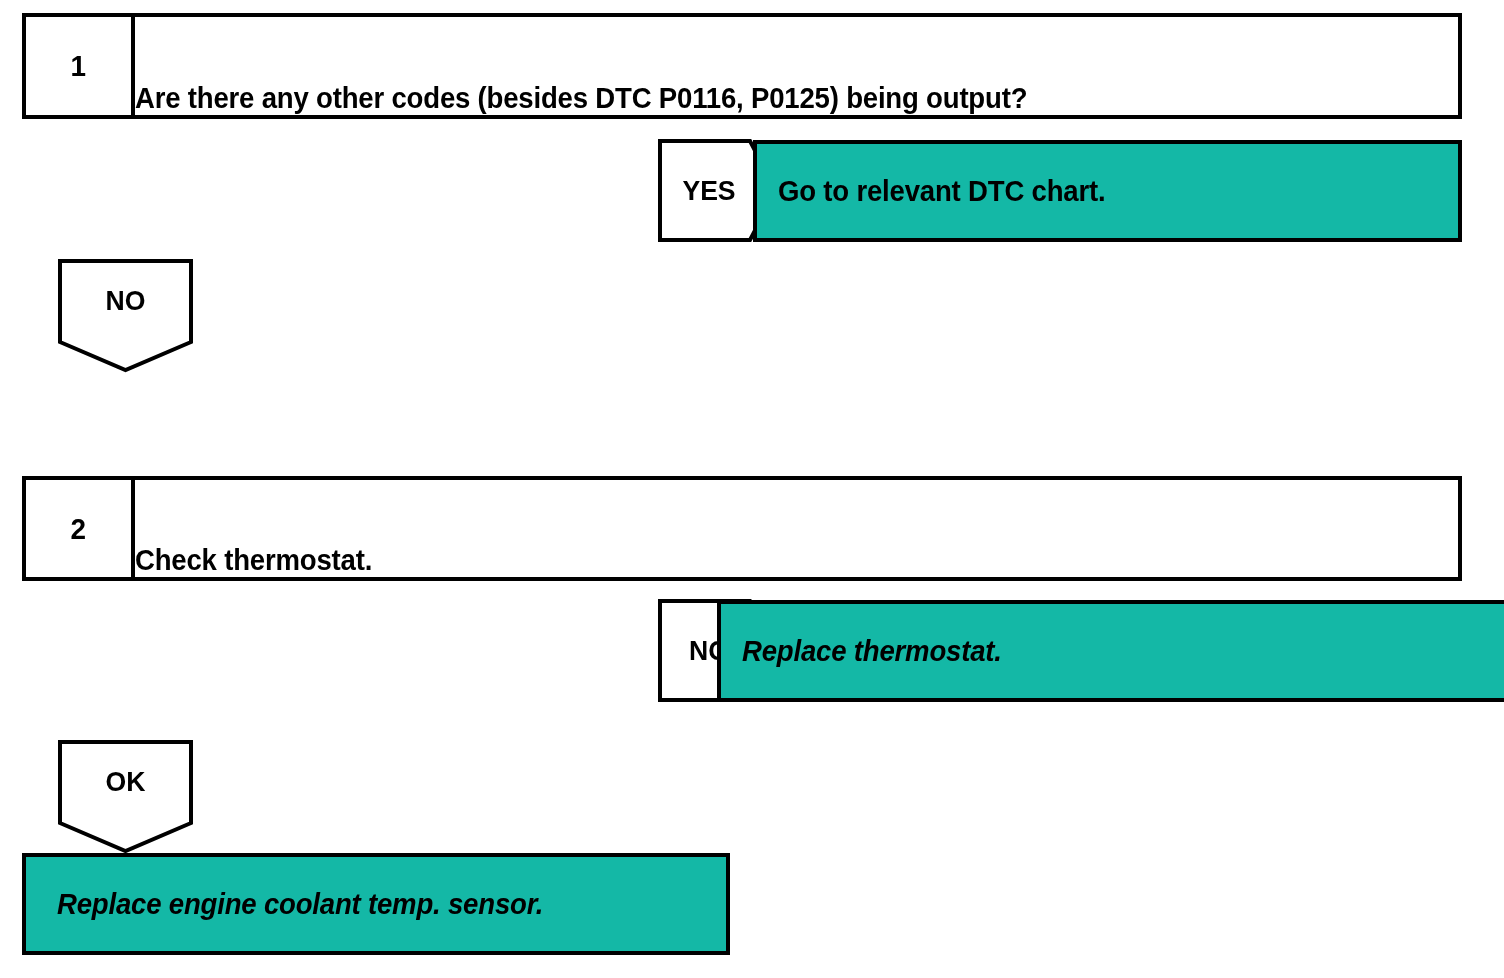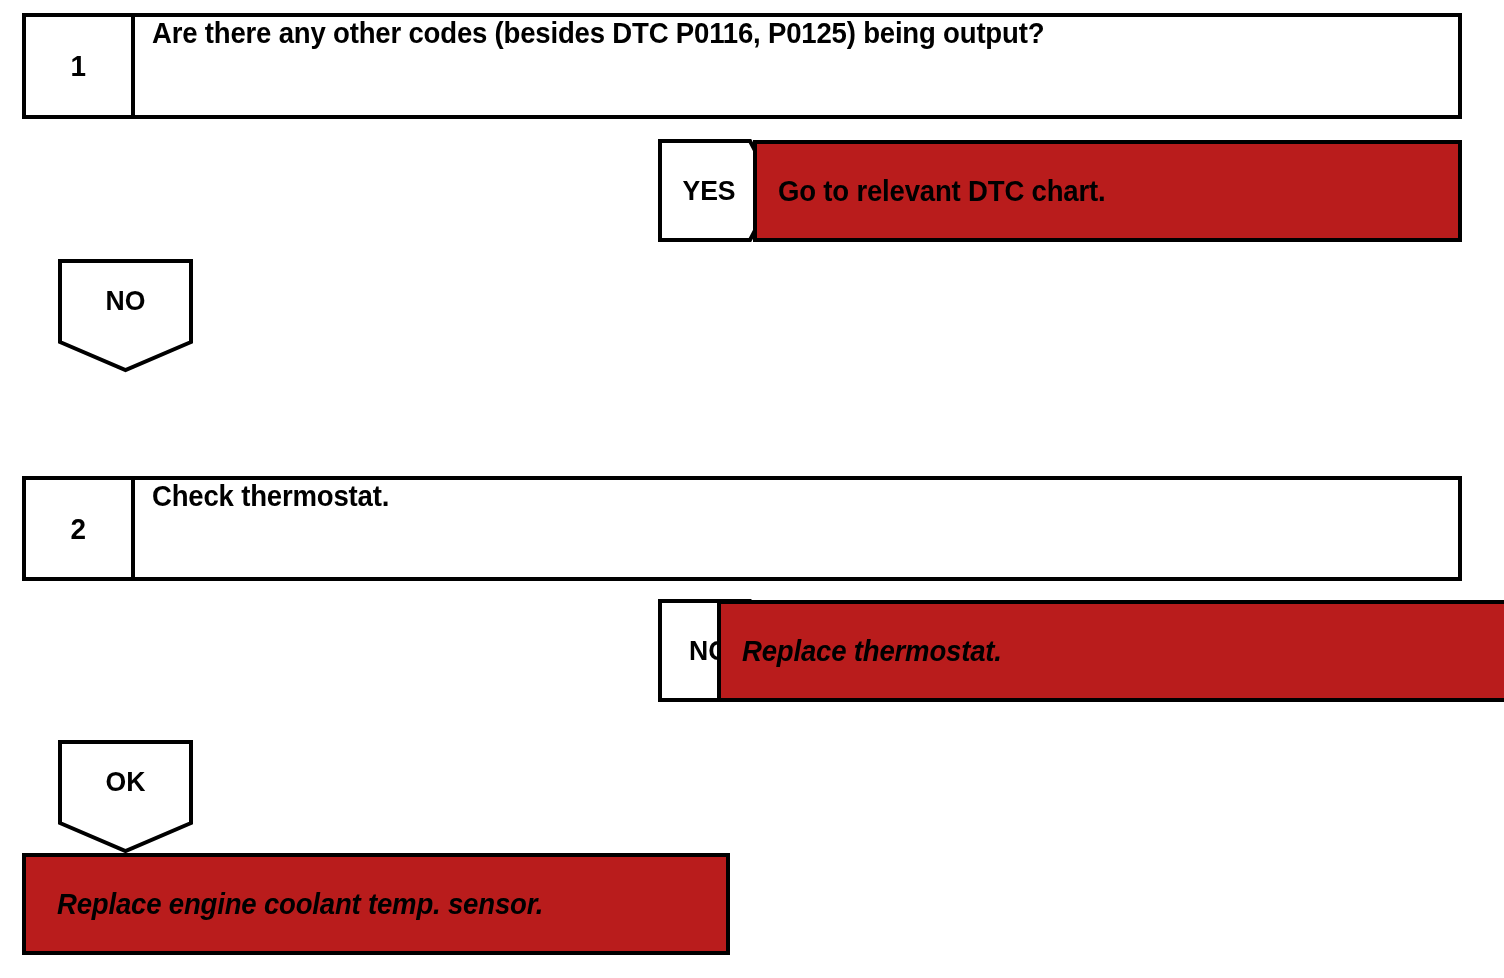--- a/index.html
+++ b/index.html
@@ -37,39 +37,38 @@
   .step-num-text {
     font-size: 30px;
     font-weight: bold;
     color: #000000;
     letter-spacing: 0px;
     transform: scaleX(0.93);
   }
   .step-text-cell {
     flex: 1 1 auto;
     display: flex;
-    align-items: flex-start;
-    padding-left: 17px;
+    align-items: flex-end;
   }
   .step-text {
     font-size: 29px;
     font-weight: bold;
     color: #000000;
     letter-spacing: -0.2px;
     transform: scaleX(0.95);
     transform-origin: left center;
     white-space: nowrap;
   }
 
   
   .result-box {
     position: absolute;
     box-sizing: border-box;
     border: 4px solid #000000;
-    background: #b91c1c;
+    background: #14b8a6;
     display: flex;
     align-items: center;
     padding-left: 21px;
   }
   .result-text {
     font-size: 29px;
     font-weight: bold;
     color: #000000;
     letter-spacing: -0.2px;
     transform: scaleX(0.95);

